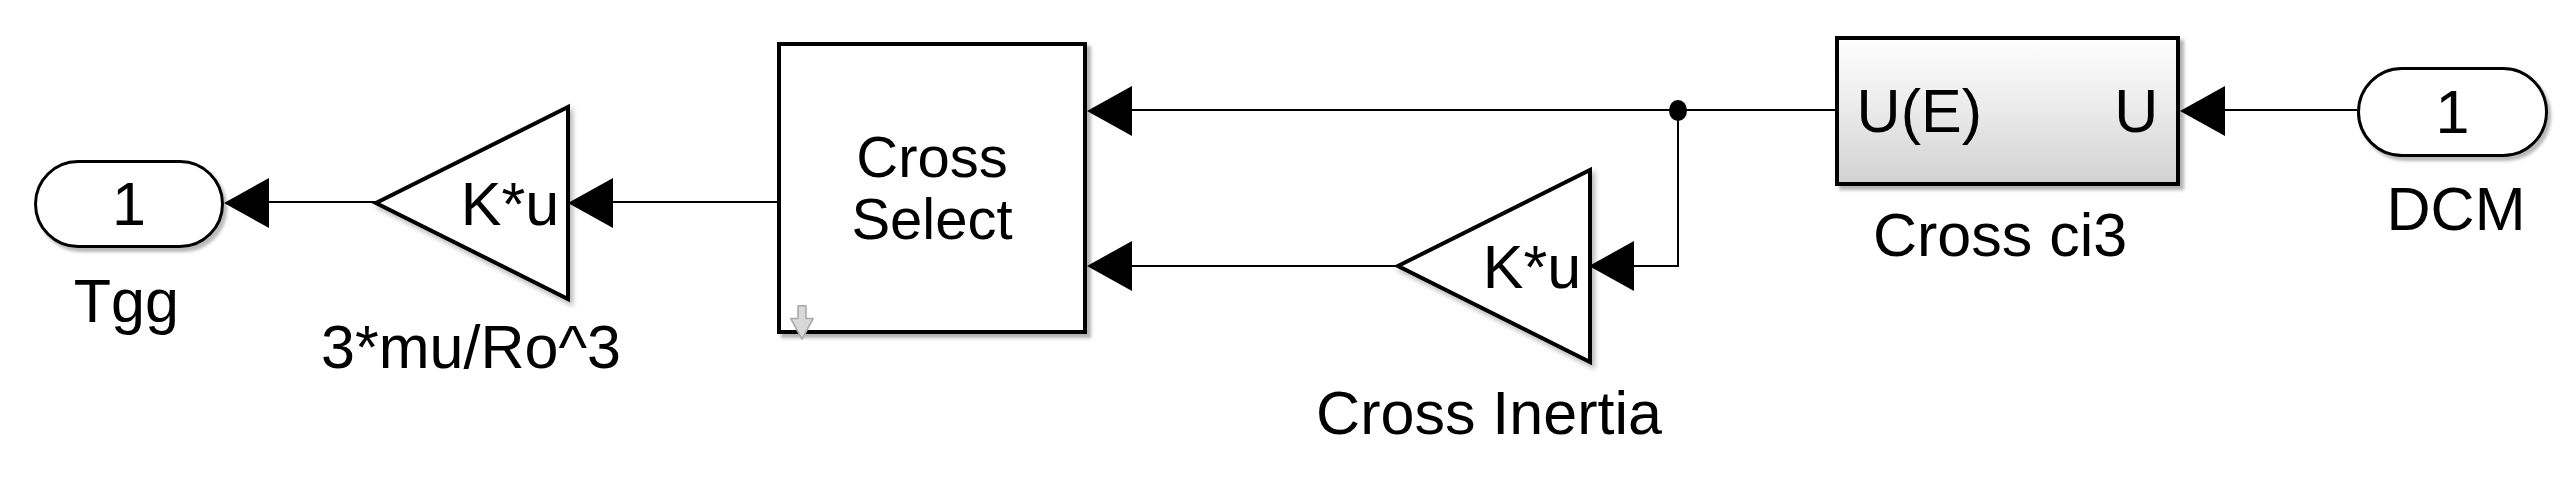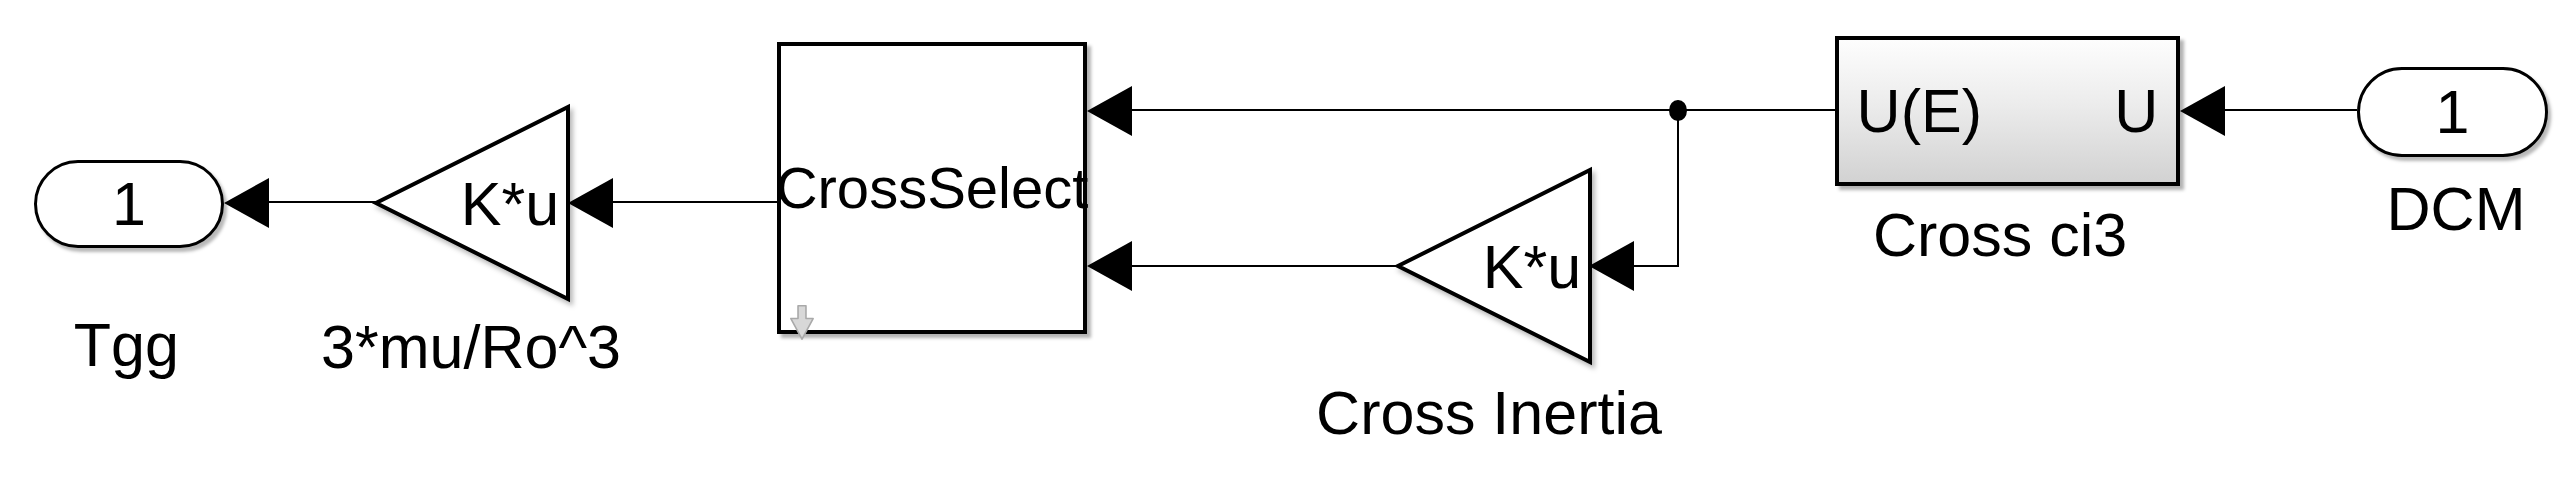--- a/index.html
+++ b/index.html
@@ -29,21 +29,21 @@
     display: flex; align-items: center; justify-content: center;
     font-size: 61px;
     box-shadow: 3.2px 4px 3.2px rgba(0,0,0,0.28);
   }
   .rect-block {
     position: absolute; box-sizing: border-box;
     border: 4px solid #000; background: #fff;
     box-shadow: 4px 4px 3.2px rgba(0,0,0,0.30);
   }
   .cross-block {
-    display: flex; 
+    display: flex; flex-direction: column;
     align-items: center; justify-content: center;
     font-size: 58px; line-height: 62px; text-align: center;
   }
   .selector-block {
     display: flex; align-items: center; justify-content: space-between;
     padding: 0 17.6px; font-size: 61px;
     background: linear-gradient(180deg, #fdfdfd 0%, #ececec 45%, #d2d2d2 100%);
   }
   .gain-wrap { position: absolute; width: 200px; height: 200px; }
   .gain-wrap svg { filter: drop-shadow(3.2px 4px 2.4px rgba(0,0,0,0.28)); }
@@ -76,21 +76,21 @@
   <div class="arrow-left" style="left:1087px; top:86px;"></div>
   <div class="arrow-left" style="left:1087px; top:241px;"></div>
   <div class="arrow-left" style="left:1589px; top:241px;"></div>
   <div class="arrow-left" style="left:2180px; top:86px;"></div>
 
   <div class="branch-dot" style="left:1669px; top:100px;"></div>
 
   <div class="pill" style="left:34px; top:160px; width:190px; height:88px;">
     <span>1</span>
   </div>
-  <div class="block-label" style="left:6.4px; top:267px; width:240px;margin-top:44px;">Tgg</div>
+  <div class="block-label" style="left:6.4px; top:267px; width:240px;">Tgg</div>
 
   <div class="gain-wrap" style="left:372px; top:103px;">
     <svg width="200" height="200" viewBox="0 0 250 250">
       <polygon points="245,5 245,245 5,125" fill="#ffffff" stroke="#000000" stroke-width="5"></polygon>
     </svg>
     <div class="gain-text">K*u</div>
   </div>
   <div class="block-label" style="left:311px; top:313px; width:320px;">3*mu/Ro^3</div>
 
   <div class="rect-block cross-block" style="left:777px; top:42px; width:310px; height:292px;">

